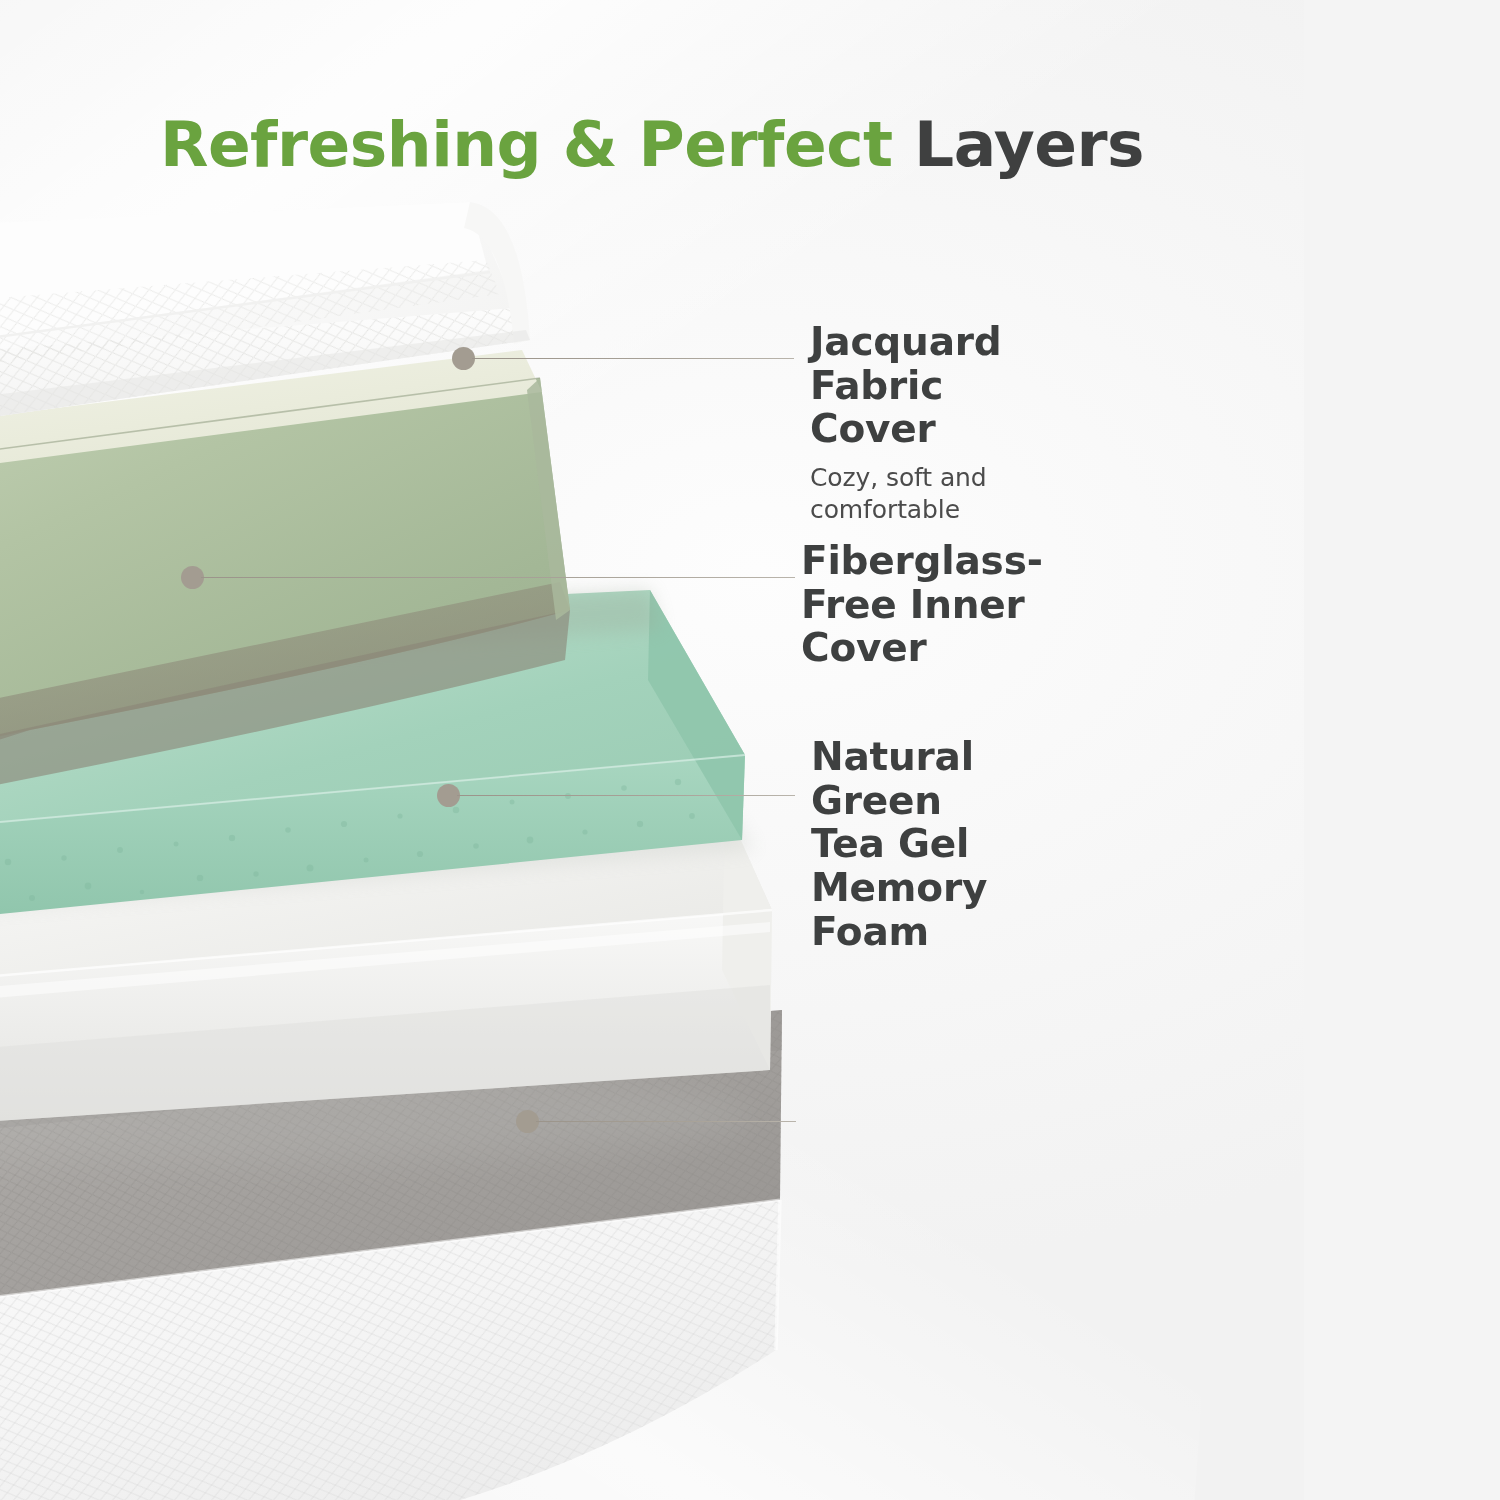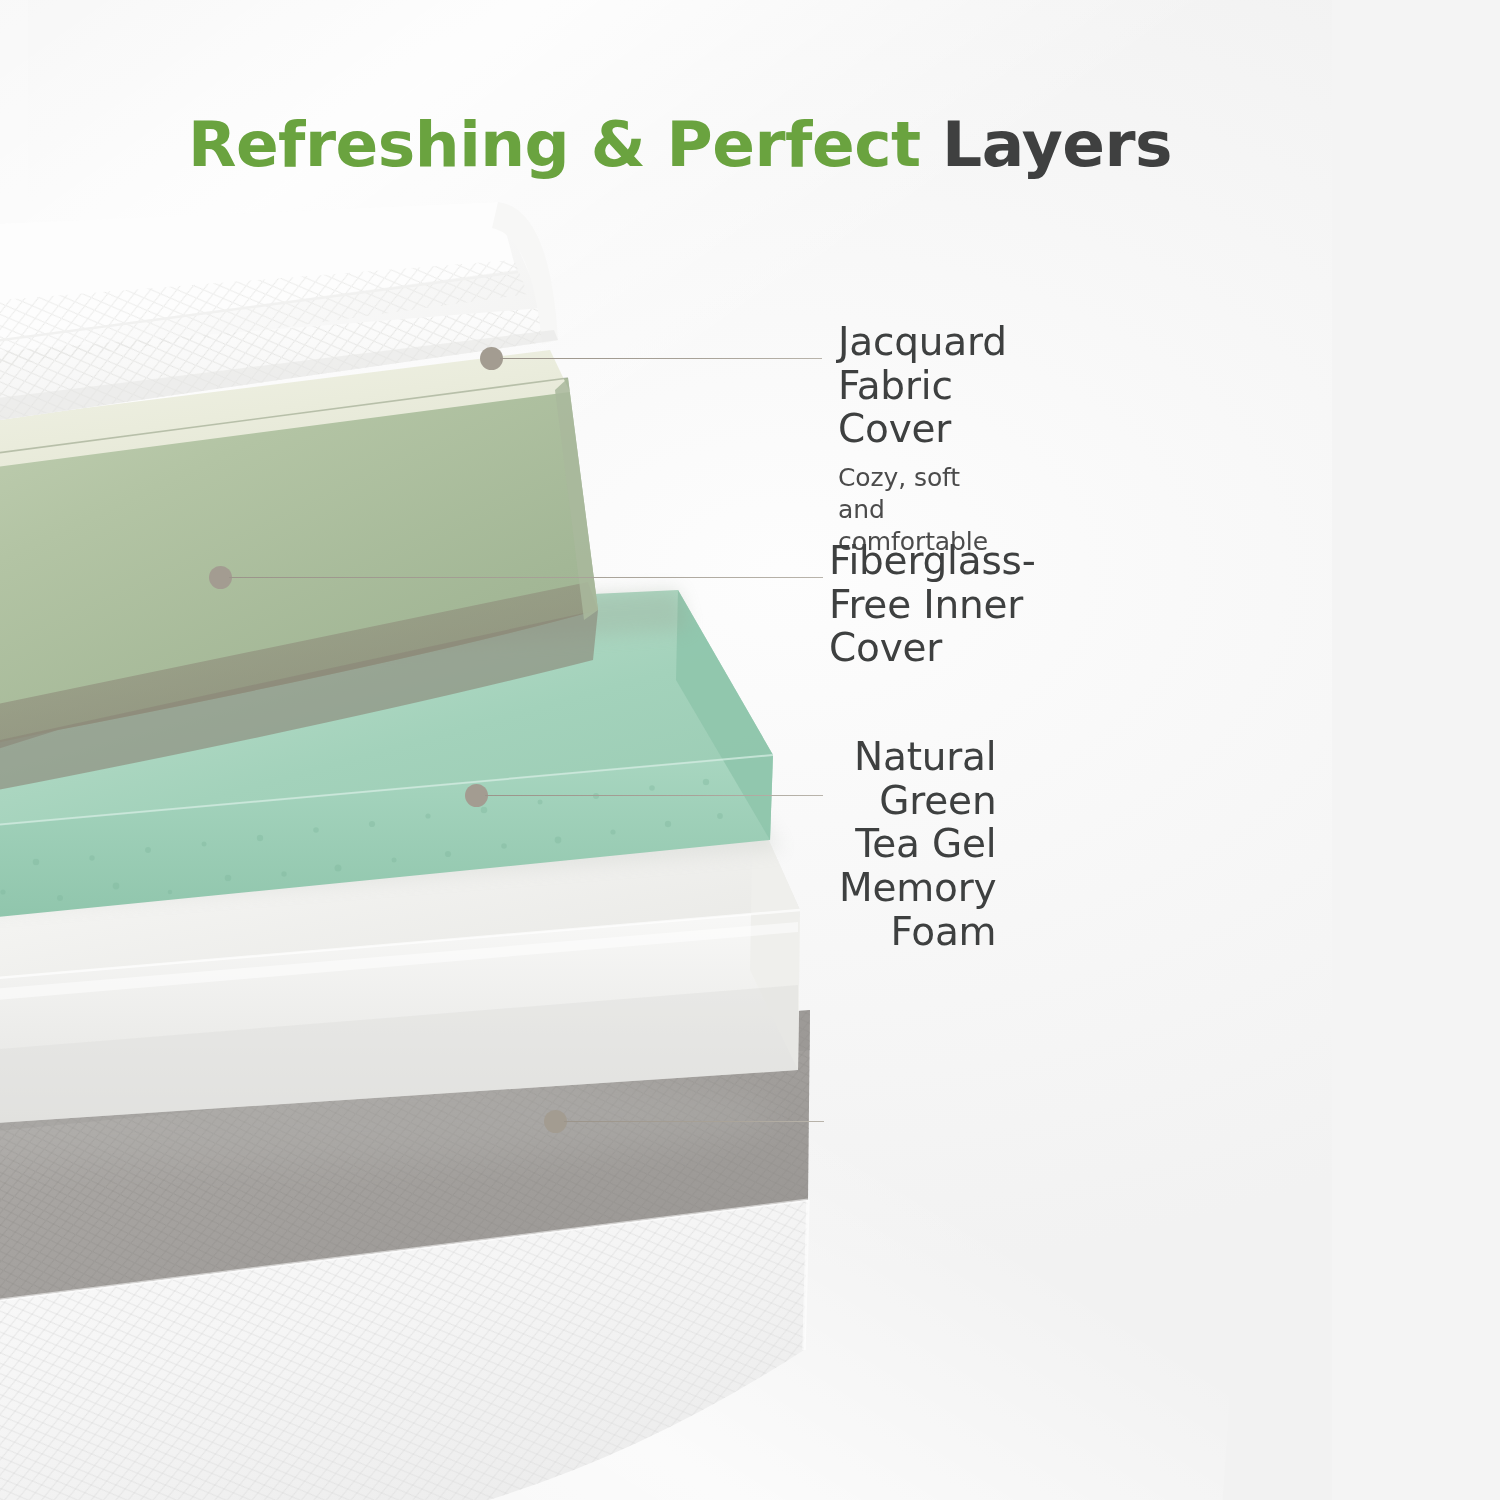--- a/index.html
+++ b/index.html
@@ -12,21 +12,20 @@
   }
 
   
   #stage {
     position:absolute;
     inset:0;
     width:1304px;
     height:1500px;
     background:
       radial-gradient(ellipse 1100px 700px at 58% 38%, #fdfdfd 0%, #f8f8f8 45%, #f2f2f2 100%);
-    margin-left: 28px;
   }
 
   
   .bg-sweep {
     position:absolute;
     left:-200px; top:-300px;
     width:1400px; height:900px;
     background:linear-gradient(152deg, rgba(255,255,255,0) 0%, rgba(255,255,255,.85) 42%, rgba(255,255,255,0) 70%);
     transform:rotate(-8deg);
     pointer-events:none;
@@ -84,21 +83,21 @@
     background:linear-gradient(90deg, #9b948a 0%, #a8a298 60%, #b9b4ab 100%);
     top:10.5px;
     left:20px;
   }
   .callout .txt {
     position:absolute;
     left:0; top:0;
   }
   .c-title {
     font-size:39px;
-    font-weight:normal;
+    font-weight:bold;
     color:#3e4040;
     line-height:1.12;
     white-space:pre-line;
     letter-spacing:-0.2px;
   }
   .c-sub {
     font-size:25px;
     font-weight:normal;
     color:#4b4b4b;
     line-height:1.28;
@@ -111,21 +110,21 @@
   #callout-0 { left:452px; top:347px; }
   #callout-0 .line  { width:322px; }
   #callout-0 .txt   { left:358px; top:-27px; }
 
   #callout-1 { left:181px; top:566px; }
   #callout-1 .line  { width:594px; }
   #callout-1 .txt   { left:620px; top:-27px; }
 
   #callout-2 { left:437px; top:784px; }
   #callout-2 .line  { width:338px; }
-  #callout-2 .txt   { left:374px; top:-49px;text-align:right; }
+  #callout-2 .txt   { left:374px; top:-49px; }
 
   #callout-3 { left:516px; top:1110px; }
   #callout-3 .line  { width:260px; }
   #callout-3 .txt   { left:296px; top:-49px; }
 </style>
 </head>
 <body>
 
 <div id="stage">
 

